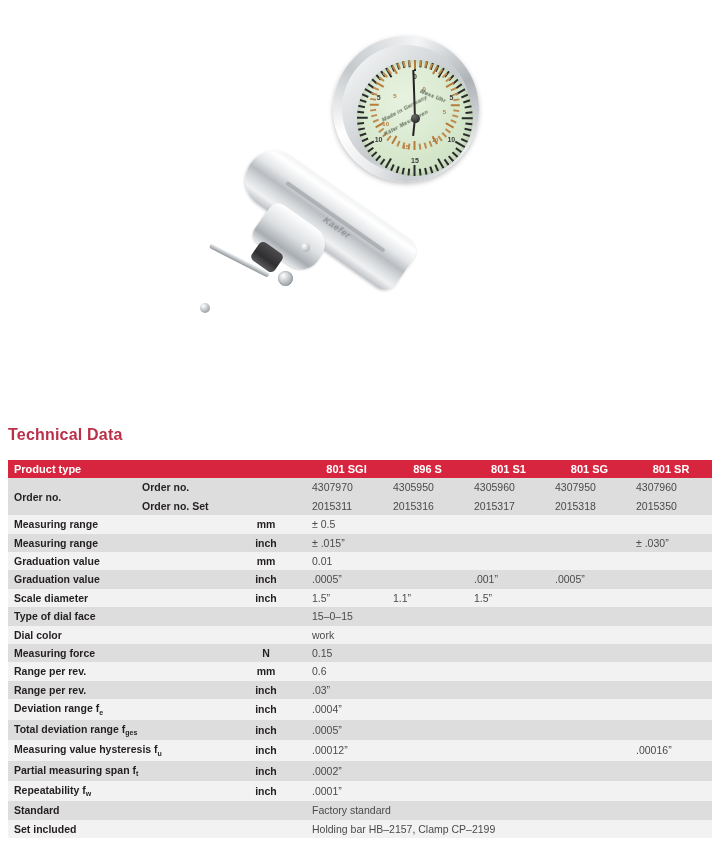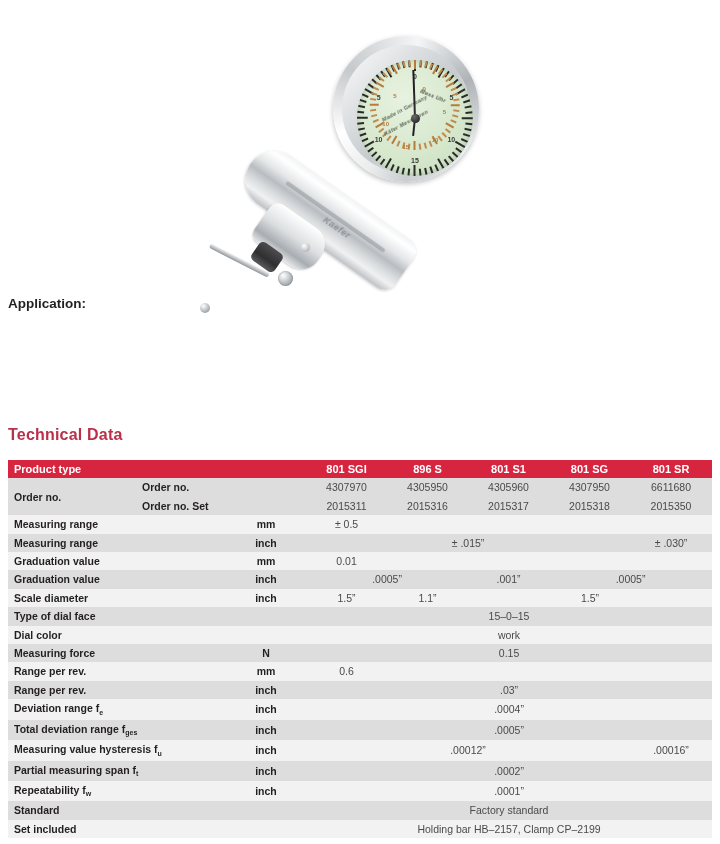--- a/index.html
+++ b/index.html
@@ -284,21 +284,20 @@
     text-align: left;
     padding-left: 8px;
   }
   tbody td.unit {
     font-weight: bold;
     color: #231f20;
     text-align: center;
   }
   tbody td.val {
     color: #4a4a4a;
-    text-align: center;
     font-weight: normal;
   }
   tbody td.sep { border-left: 1px solid #ffffff; }
   tbody tr.even td.sep { border-left: 1px solid #ffffff; }
   sub {
     font-size: 7px;
     vertical-align: baseline;
     position: relative;
     top: 2.5px;
   }
@@ -673,21 +672,20 @@
           <div class="needle small"></div>
           <div class="needle-hub"></div>
         </div>
       </div>
     </div>
 
   </div>
 </div>
 
 <div id="application">
-  <div class="app-title">Application:</div>
   <ul class="app-list">
   </ul>
 </div>
 
 <div id="tech-data-title">Technical Data</div>
 
 <table id="spec-table">
   <colgroup>
     <col style="width:128px">
     <col style="width:90px">
@@ -711,21 +709,21 @@
   <tbody>
 
     <tr class="even">
       <td class="lbl" rowspan="2">Order no.</td>
       <td class="sub sep">Order no.</td>
       <td class="unit sep"></td>
       <td class="val sep">4307970</td>
       <td class="val sep">4305950</td>
       <td class="val sep">4305960</td>
       <td class="val sep">4307950</td>
-      <td class="val sep">6611680</td>
+      <td class="val sep">4307960</td>
     </tr>
     <tr class="even">
       <td class="sub sep">Order no. Set</td>
       <td class="unit sep"></td>
       <td class="val sep">2015311</td>
       <td class="val sep">2015316</td>
       <td class="val sep">2015317</td>
       <td class="val sep">2015318</td>
       <td class="val sep">2015350</td>
     </tr>

